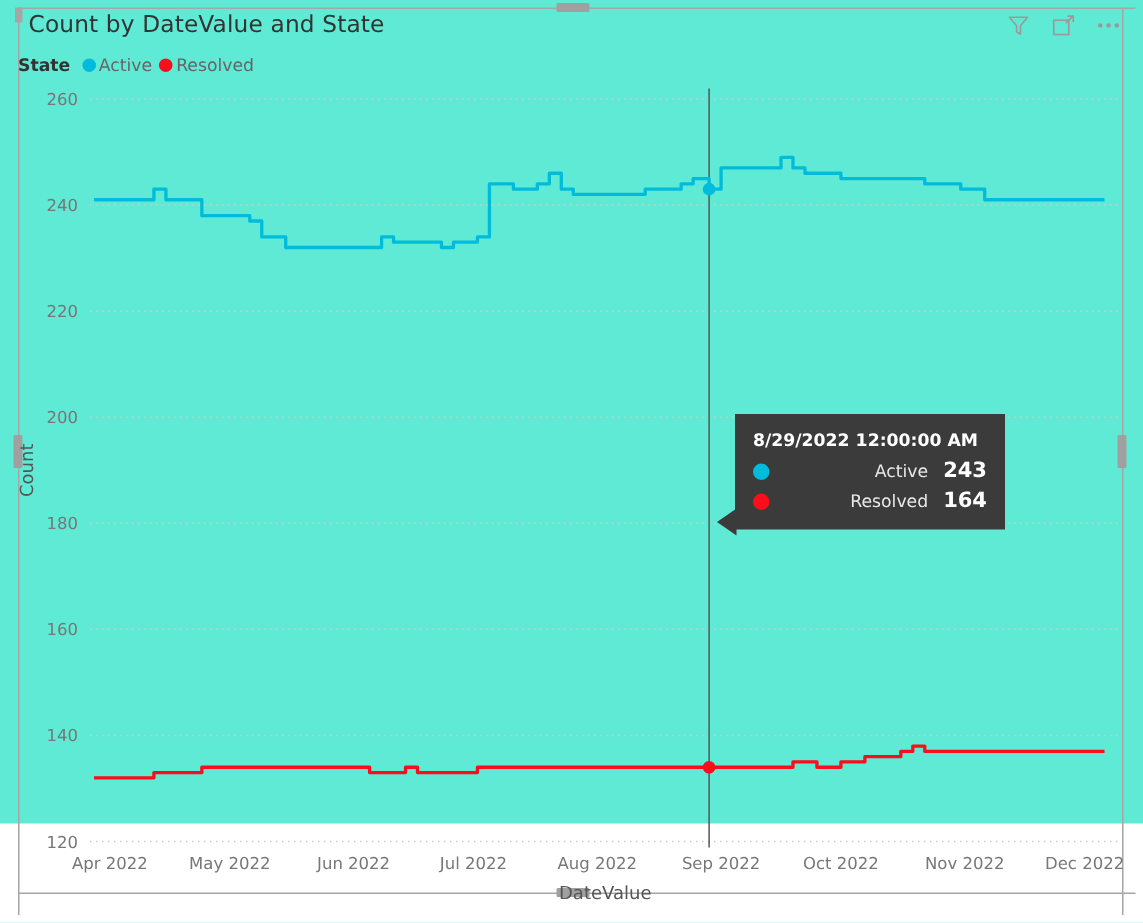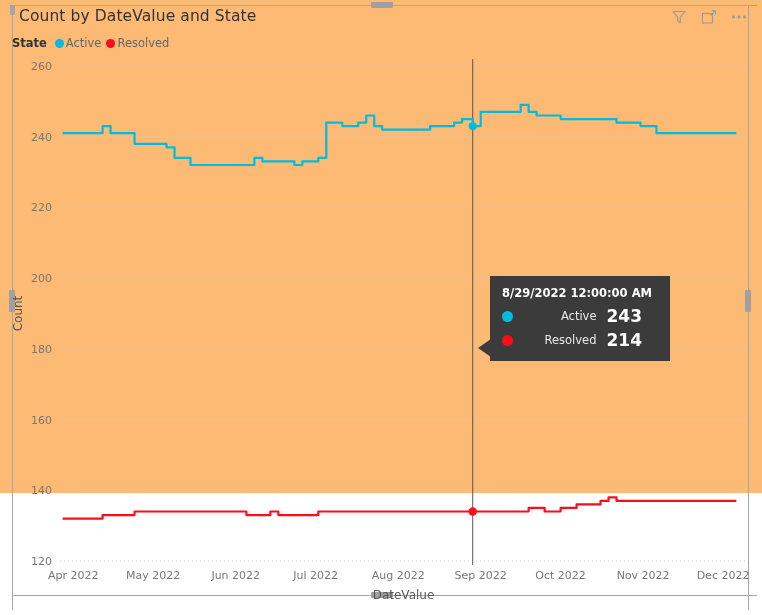--- a/index.html
+++ b/index.html
@@ -15,23 +15,23 @@
     overflow: hidden;
     position: relative;
     -webkit-font-smoothing: antialiased;
   }
 
   
   #visual {
     position: absolute;
     left: 0; top: 0;
     width: 762px;
-    height: 493px;
+    height: 549px;
     box-sizing: border-box;
-    background: #fdba74;
+    background: #5eead4;
     text-decoration: underline;
   }
 
   
   .sel-border {
     position: absolute;
     background: #a6a6a6;
   }
   .border-top    { left: 12px;  top: 5px;    width: 745px; height: 1px; }
   .border-left   { left: 12px;  top: 5px;    width: 1px;   height: 605px; }
@@ -158,21 +158,21 @@
   }
 
   
   #tooltip {
     position: absolute;
     left: 490px;
     top: 276px;
     width: 180px;
     background: #3b3b3b;
     color: #ffffff;
-    padding: 10px 28px 11px 12px;
+    padding: 10px 12px 11px 12px;
     box-sizing: border-box;
     font-size: 11.5px;
   }
   #tooltip-arrow {
     position: absolute;
     left: 478px;
     top: 339px;
     width: 0; height: 0;
     border-top: 9px solid transparent;
     border-bottom: 9px solid transparent;
@@ -200,21 +200,21 @@
   .tt-name {
     flex: 1;
     text-align: right;
     color: #e8e8e8;
     padding-right: 10px;
     font-size: 11.5px;
   }
   .tt-value {
     font-weight: bold;
     color: #ffffff;
-    font-size: 17px;
+    font-size: 14px;
     min-width: 28px;
     text-align: right;
   }
 </style>
 </head>
 <body>
 
 <div id="visual">
 
   <div class="sel-border border-top"></div>
@@ -305,17 +305,17 @@
   <div id="tooltip">
     <div id="tooltip-header">8/29/2022 12:00:00 AM</div>
     <div class="tt-row">
       <span class="tt-dot" id="tt-dot-0" style="background: rgb(0, 188, 220);"></span>
       <span class="tt-name">Active</span>
       <span class="tt-value">243</span>
     </div>
     <div class="tt-row">
       <span class="tt-dot" id="tt-dot-1" style="background: rgb(252, 13, 27);"></span>
       <span class="tt-name">Resolved</span>
-      <span class="tt-value">214</span>
+      <span class="tt-value">164</span>
     </div>
   </div>
 
 </div>
 
 </body></html>

